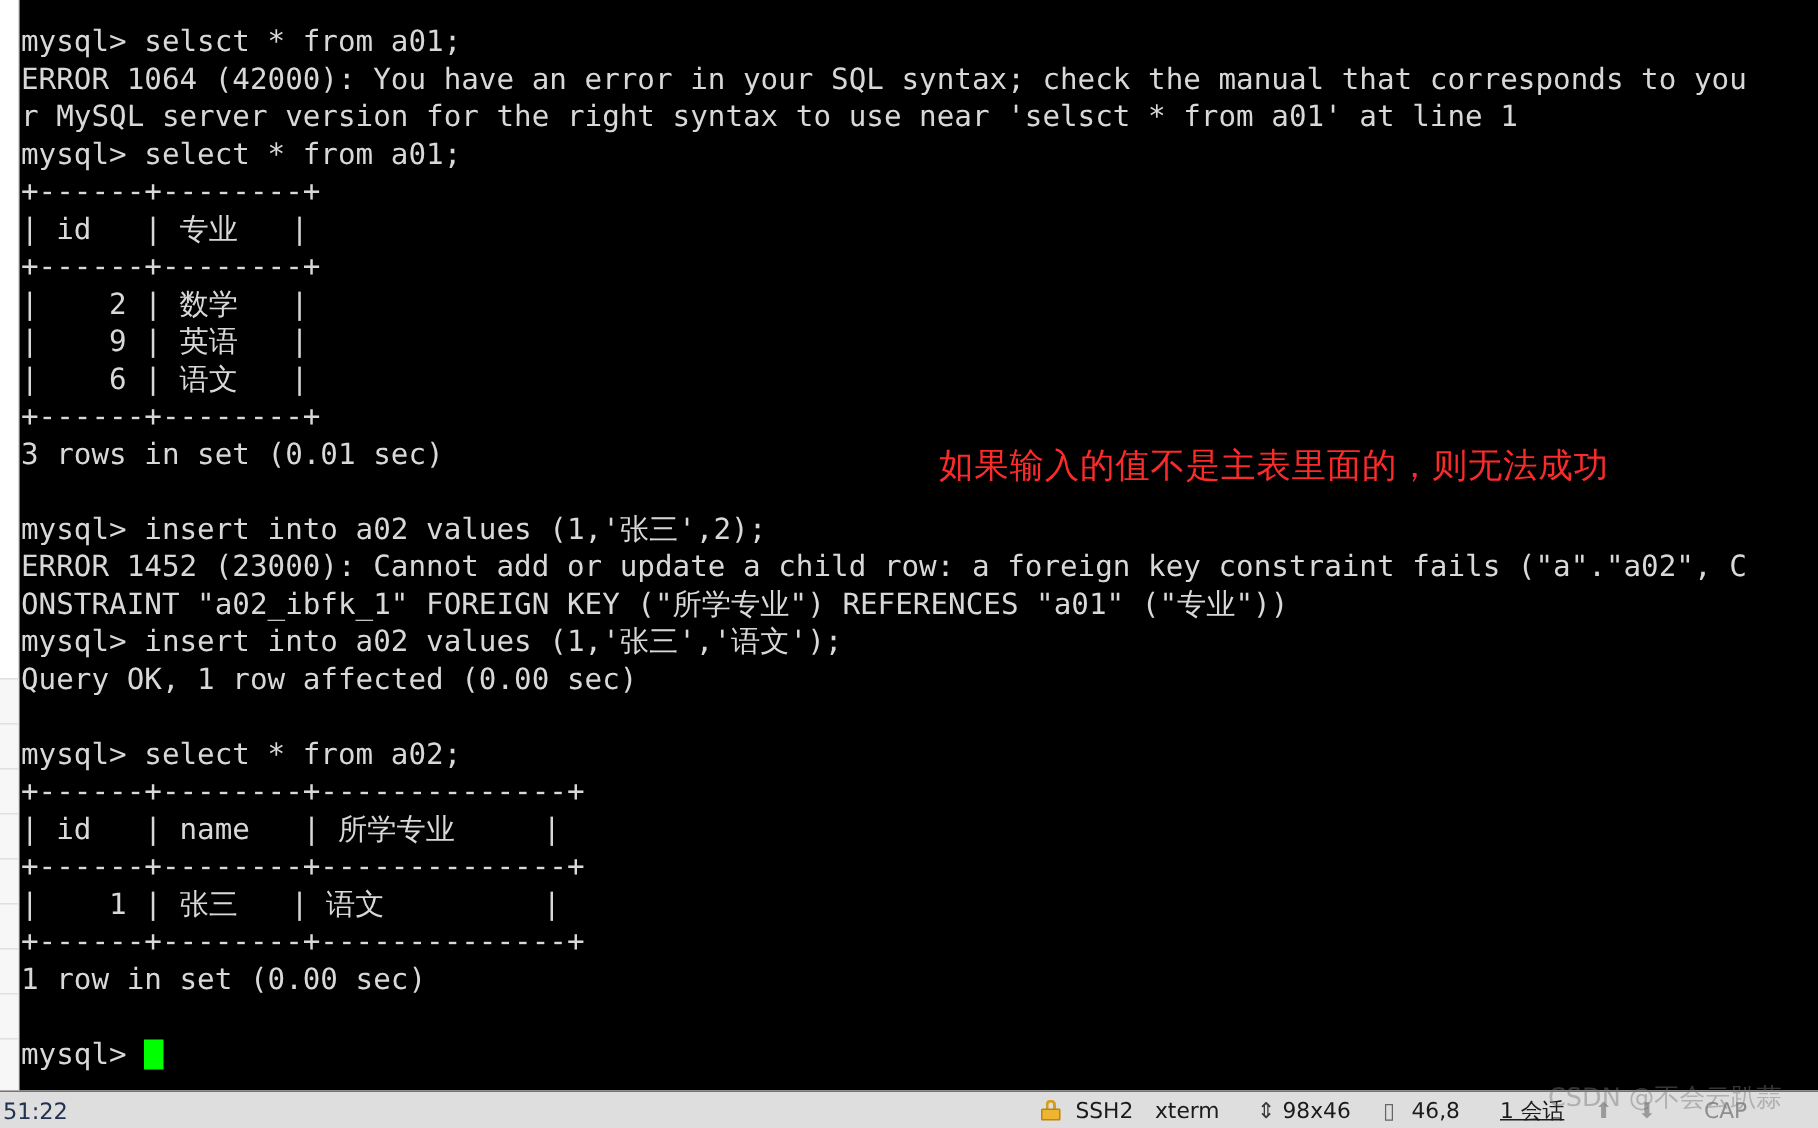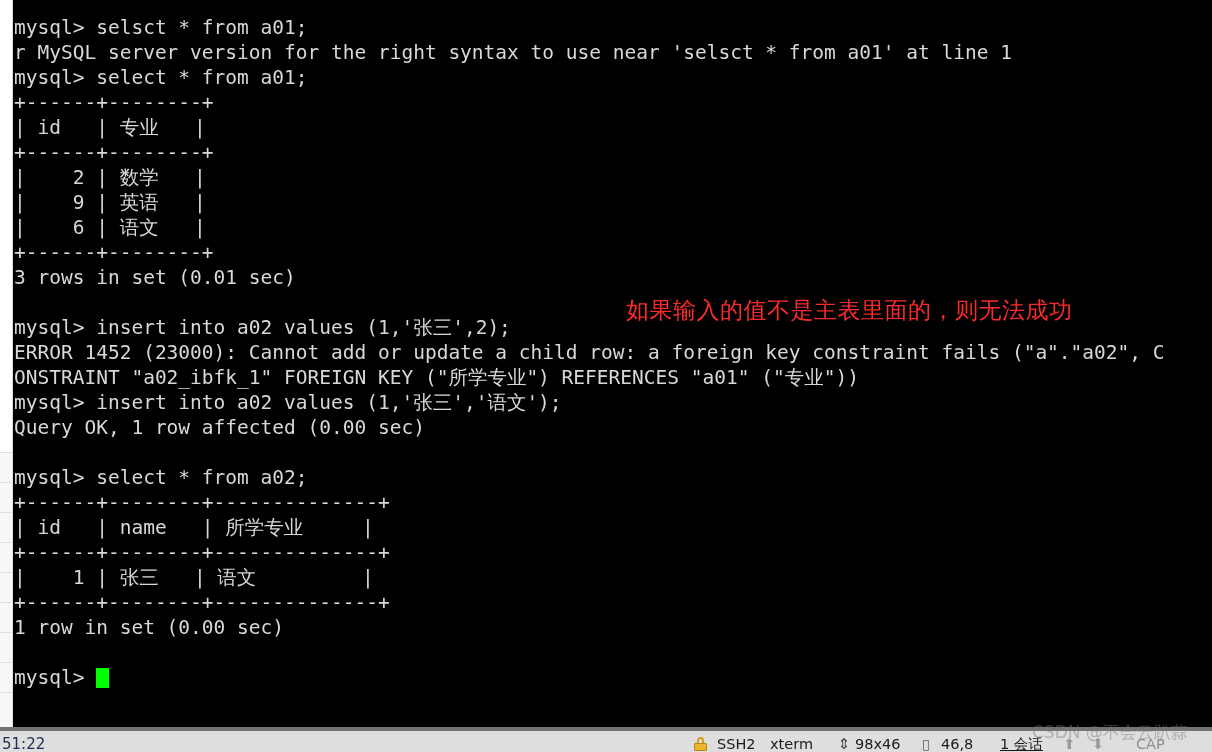--- a/index.html
+++ b/index.html
@@ -97,21 +97,21 @@
   }
 
   
   .statusbar {
     position: absolute;
     left: 0;
     top: 727px;
     width: 1212px;
     height: 25px;
     background: #dedede;
-    border-top: 4px solid #737373;
+    border-top: 1px solid #737373;
     font-family: "DejaVu Sans", "Liberation Sans", sans-serif;
     font-size: 14.5px;
     color: #1b1b1b;
   }
   .statusbar .sb-cell {
     position: absolute;
     top: 2px;
     height: 22px;
     line-height: 22px;
     white-space: nowrap;
@@ -181,20 +181,21 @@
       <div class="rule" style="top:150px"></div>
       <div class="rule" style="top:180px"></div>
       <div class="rule" style="top:210px"></div>
       <div class="rule" style="top:240px"></div>
     </div>
   </div>
 
   <div class="terminal">
 
     <div class="term-line">mysql&gt; selsct * from a01;</div>
+    <div class="term-line">ERROR 1064 (42000): You have an error in your SQL syntax; check the manual that corresponds to you</div>
     <div class="term-line">r MySQL server version for the right syntax to use near 'selsct * from a01' at line 1</div>
     <div class="term-line">mysql&gt; select * from a01;</div>
     <div class="term-line">+------+--------+</div>
     <div class="term-line">| id   | 专业   |</div>
     <div class="term-line">+------+--------+</div>
     <div class="term-line">|    2 | 数学   |</div>
     <div class="term-line">|    9 | 英语   |</div>
     <div class="term-line">|    6 | 语文   |</div>
     <div class="term-line">+------+--------+</div>
     <div class="term-line">3 rows in set (0.01 sec)</div>

